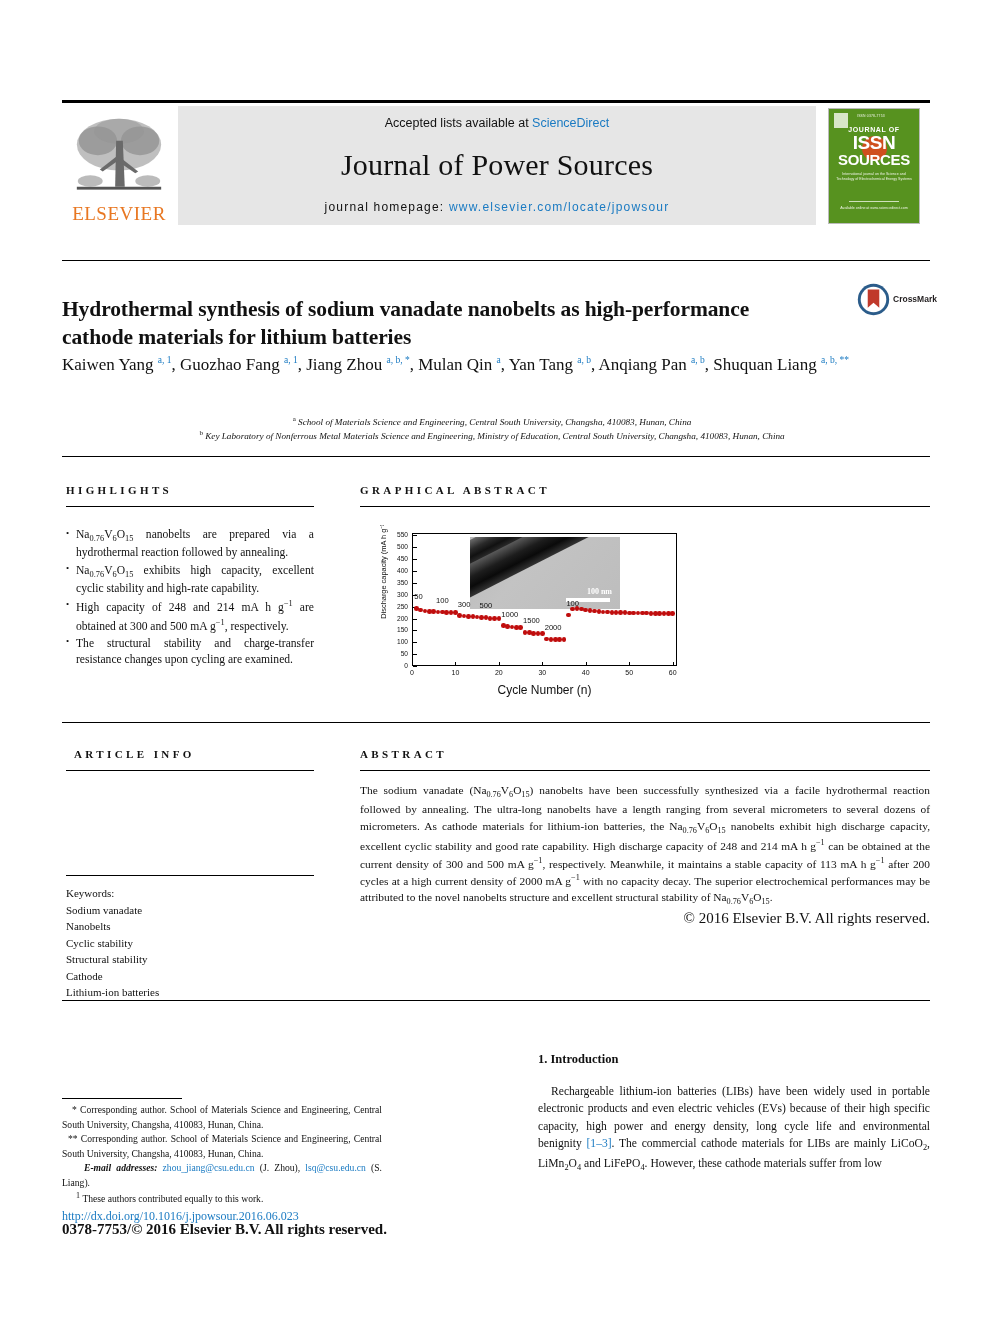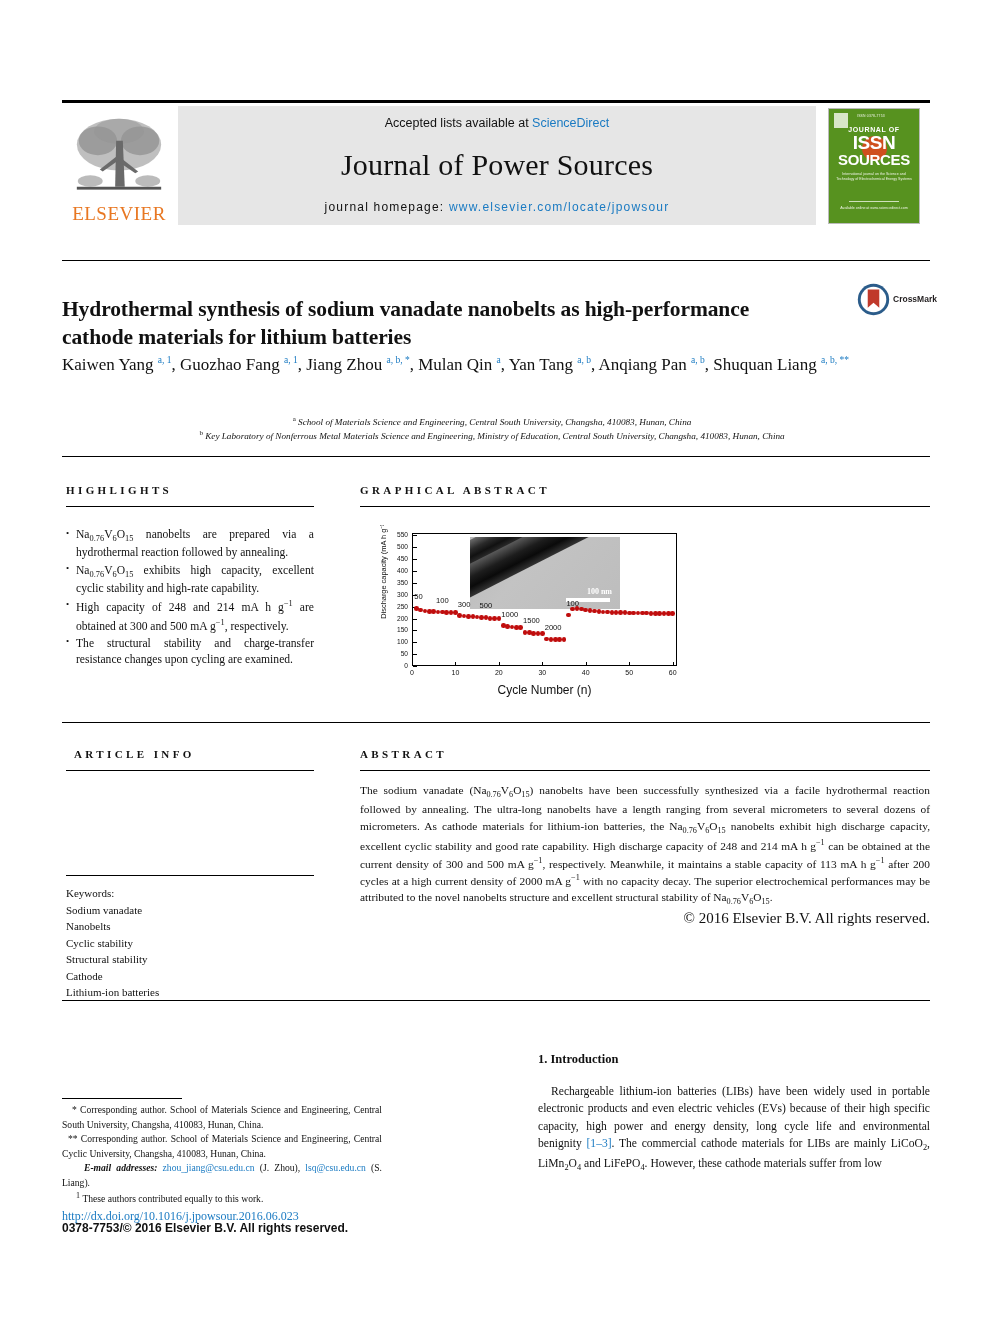--- a/index.html
+++ b/index.html
@@ -211,21 +211,21 @@
     text-align:justify; color:#111;
   }
   .footnotes a{ color:#1a7ac2; text-decoration:none; }
   .footnotes .em{ font-style:italic; font-weight:bold; }
   .doi{
     position:absolute; left:62px; top:1207px; width:340px;
     font-family:"Liberation Serif", serif; font-size:12px; line-height:1.5; color:#1a7ac2;
   }
   .issn{
     position:absolute; left:62px; top:1221px; width:360px;
-    font-family:Liberation Sans, sans-serif; font-size:12px; color:#111; font-weight:bold;
+    font-family:Liberation Serif, serif; font-size:15px; color:#111; font-weight:bold;
   }
 
   
   .intro-head{
     position:absolute; left:538px; top:1052px;
     font-family:"Liberation Serif", serif; font-size:12.5px; font-weight:bold; color:#111;
   }
   .intro-body{
     position:absolute; left:538px; top:1083px; width:392px;
     font-family:"Liberation Serif", serif; font-size:11.6px; line-height:1.5;
@@ -461,21 +461,21 @@
   <div class="sec-head" style="left:360px; top:748px;">ABSTRACT</div>
   <div class="sec-rule" style="left:360px; top:770px; width:570px;"></div>
   <div class="abs-body">The sodium vanadate (Na<sub>0.76</sub>V<sub>6</sub>O<sub>15</sub>) nanobelts have been successfully synthesized via a facile hydrothermal reaction followed by annealing. The ultra-long nanobelts have a length ranging from several micrometers to several dozens of micrometers. As cathode materials for lithium-ion batteries, the Na<sub>0.76</sub>V<sub>6</sub>O<sub>15</sub> nanobelts exhibit high discharge capacity, excellent cyclic stability and good rate capability. High discharge capacity of 248 and 214 mA h g<sup class="num">−1</sup> can be obtained at the current density of 300 and 500 mA g<sup class="num">−1</sup>, respectively. Meanwhile, it maintains a stable capacity of 113 mA h g<sup class="num">−1</sup> after 200 cycles at a high current density of 2000 mA g<sup class="num">−1</sup> with no capacity decay. The superior electrochemical performances may be attributed to the novel nanobelts structure and excellent structural stability of Na<sub>0.76</sub>V<sub>6</sub>O<sub>15</sub>.</div>
   <div class="abs-copy">© 2016 Elsevier B.V. All rights reserved.</div>
 
   <div class="rule-full" style="top:1000px;"></div>
 
   <div class="fn-rule"></div>
   <div class="footnotes">
     <div style="text-indent:10px;">* Corresponding author. School of Materials Science and Engineering, Central South University, Changsha, 410083, Hunan, China.</div>
-    <div style="text-indent:6px;">** Corresponding author. School of Materials Science and Engineering, Central Cyclic University, Changsha, 410083, Hunan, China.</div>
+    <div style="text-indent:6px;">** Corresponding author. School of Materials Science and Engineering, Central South University, Changsha, 410083, Hunan, China.</div>
     <div style="text-indent:22px;">
       <span class="em">E-mail addresses:</span>
       <a href="#">zhou_jiang@csu.edu.cn</a>
       <span>(J. Zhou),</span>
       <a href="#">lsq@csu.edu.cn</a>
       <span>(S. Liang).</span>
     </div>
     <div style="text-indent:14px;">
       <sup>1</sup>&nbsp;<span>These authors contributed equally to this work.</span>
     </div>

